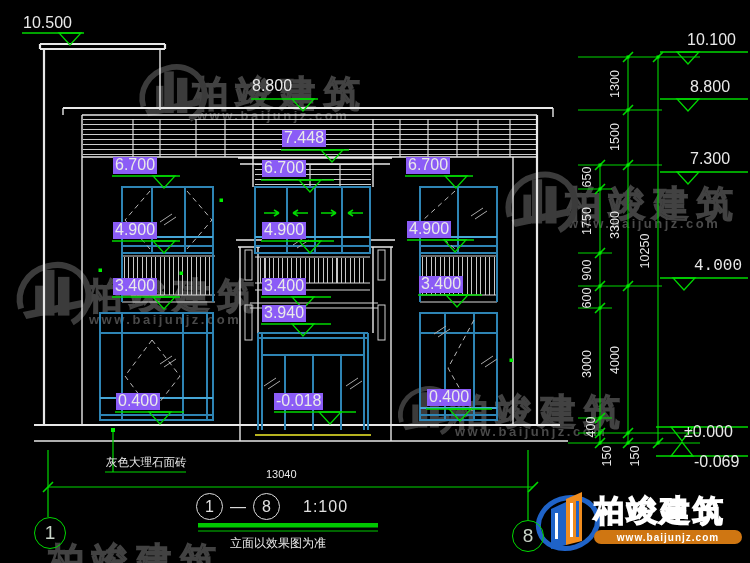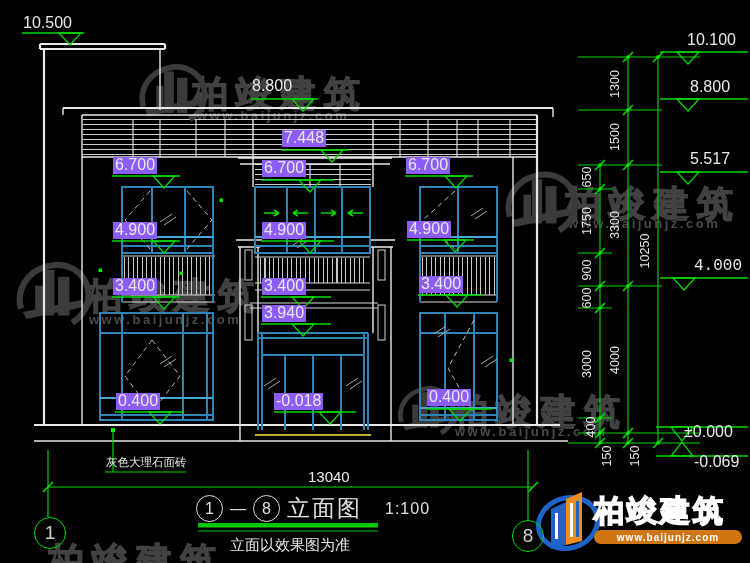--- a/index.html
+++ b/index.html
@@ -3,22 +3,22 @@
 <meta charset="utf-8">
 <style>
   html,body{margin:0;padding:0;background:#000;}
   #stage{position:relative;width:750px;height:563px;background:#000;overflow:hidden;
          font-family:"Liberation Sans", sans-serif;}
   #stage svg{position:absolute;left:0;top:0;}
   .layer{position:absolute;left:0;top:0;width:100%;height:100%;}
   .lbl{position:absolute;color:#e9e9e9;font-size:16px;line-height:1.05;white-space:nowrap;z-index:30;}
   .mask{background:#8b5cf6;padding:0 2px;}
   .sm{font-size:11.5px;}
-  .md{font-size:15px;}
-  .w15{font-size:15px;margin-left:42px;}
+  .md{font-size:12px;}
+  .w15{font-size:11px;}
   .vdim{position:absolute;color:#e9e9e9;font-size:12.5px;white-space:nowrap;
         transform:translate(-50%,-50%) rotate(-90deg);z-index:30;}
   .stripesH{position:absolute;background:repeating-linear-gradient(180deg,rgba(226,226,226,.9) 0 1px,transparent 1px 5px);z-index:5;}
   .stripesV{position:absolute;background:repeating-linear-gradient(90deg,rgba(210,210,210,.95) 0 1px,transparent 1px 4.5px);z-index:5;}
   .wmtext{position:absolute;font-weight:bold;font-size:36px;letter-spacing:8px;
           color:transparent;-webkit-text-stroke:1.4px #424242;white-space:nowrap;z-index:2;}
   .wmurl{position:absolute;font-weight:bold;font-size:13px;letter-spacing:2.5px;color:#4a4a4a;white-space:nowrap;z-index:2;}
   .gbubble{position:absolute;width:30px;height:30px;border:1.7px solid #00d800;border-radius:50%;
            color:#c8d4c8;font-size:19px;display:flex;align-items:center;justify-content:center;z-index:30;}
   #titleblock{position:absolute;left:196px;top:493px;display:flex;align-items:center;gap:7px;color:#e0e0e0;z-index:30;}
@@ -206,21 +206,21 @@
   <span class="lbl mask" style="left:113px;top:278px;">3.400</span>
   <span class="lbl mask" style="left:262px;top:278px;">3.400</span>
   <span class="lbl mask" style="left:419px;top:276px;">3.400</span>
   <span class="lbl mask" style="left:262px;top:305px;">3.940</span>
   <span class="lbl mask" style="left:116px;top:393px;">0.400</span>
   <span class="lbl mask" style="left:427px;top:389px;">0.400</span>
   <span class="lbl mask" style="left:274px;top:393px;">-0.018</span>
 
   <span class="lbl" style="left:687px;top:32px;">10.100</span>
   <span class="lbl" style="left:690px;top:79px;">8.800</span>
-  <span class="lbl" style="left:690px;top:151px;">5.517</span>
+  <span class="lbl" style="left:690px;top:151px;">7.300</span>
   <span class="lbl" style="left:694px;top:258px;font-family:Liberation Mono, monospace;">4.000</span>
   <span class="lbl" style="left:684px;top:424px;">±0.000</span>
   <span class="lbl" style="left:694px;top:454px;">-0.069</span>
 
   <span class="vdim" style="left:587px;top:177px;">650</span>
   <span class="vdim" style="left:587px;top:221px;">1750</span>
   <span class="vdim" style="left:587px;top:270px;">900</span>
   <span class="vdim" style="left:587px;top:298px;">600</span>
   <span class="vdim" style="left:587px;top:364px;">3000</span>
   <span class="vdim" style="left:591px;top:427px;">400</span>
@@ -233,21 +233,20 @@
   <span class="vdim" style="left:635px;top:456px;">150</span>
 
   <span class="lbl w15" style="left:266px;top:469px;">13040</span>
   <span class="lbl sm" style="left:106px;top:456px;">灰色大理石面砖</span>
   <span class="lbl md" style="left:230px;top:537px;">立面以效果图为准</span>
 
   <div id="titleblock">
     <span class="tcirc">1</span>
     <span>—</span>
     <span class="tcirc">8</span>
-    <span class="tname">立面图</span>
     <span class="tscale">1:100</span>
   </div>
 
   <div class="gbubble" style="left:34px;top:517px;">1</div>
   <div class="gbubble" style="left:512px;top:520px;">8</div>
 
   <div id="brandtext">柏竣建筑</div>
   <div id="brandurl">www.baijunjz.com</div>
 
 </div>

